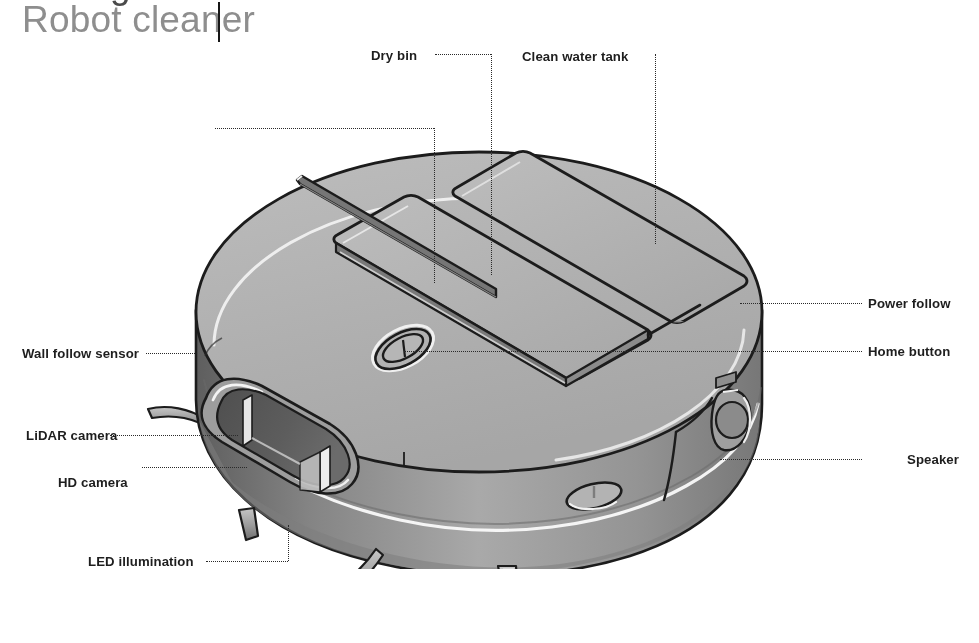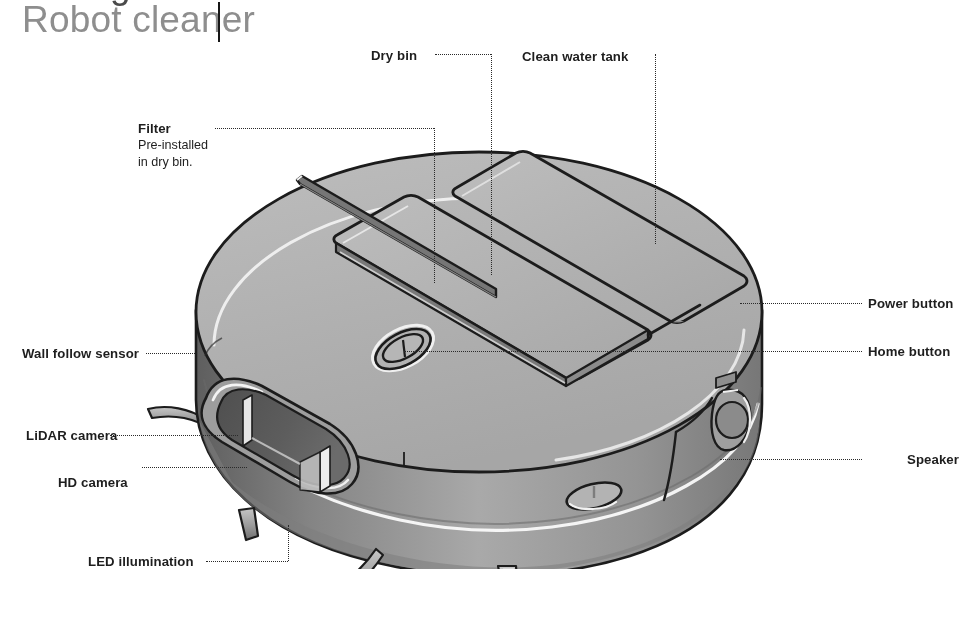--- a/index.html
+++ b/index.html
@@ -309,28 +309,23 @@
   <div class="leader-v" style="left:288px; top:525px; height:36px;"></div>
 
   <div class="callout" style="left:371px; top:47px;">
     <span>Dry bin</span>
   </div>
 
   <div class="callout" style="left:522px; top:48px;">
     <span>Clean water tank</span>
   </div>
 
-  <div class="callout" style="left:138px; top:120px;">
-    <span>Filter</span>
-    <span class="sub" style="white-space:pre-line;">Pre-installed
-in dry bin.</span>
-  </div>
 
   <div class="callout right" style="left:868px; top:295px;">
-    <span>Power button</span>
+    <span>Power follow</span>
   </div>
 
   <div class="callout right" style="left:868px; top:343px;">
     <span>Home button</span>
   </div>
 
   <div class="callout" style="left:22px; top:345px;">
     <span>Wall follow sensor</span>
   </div>
 

